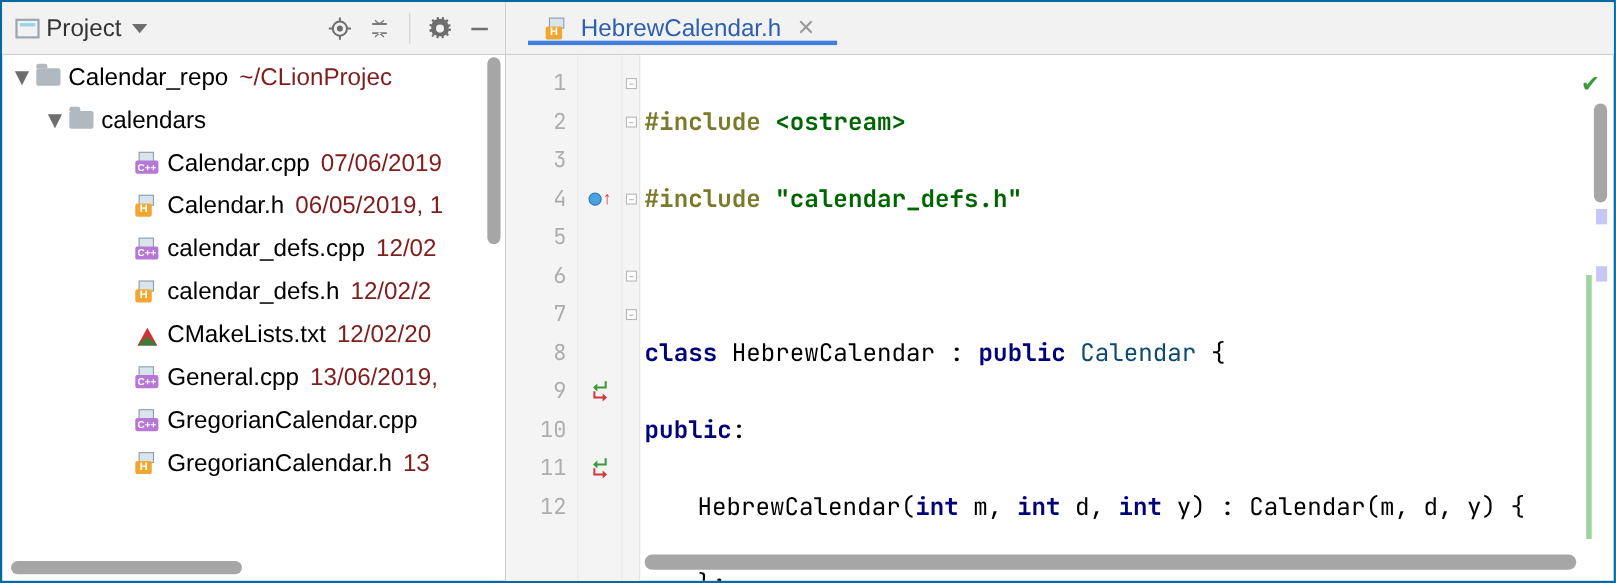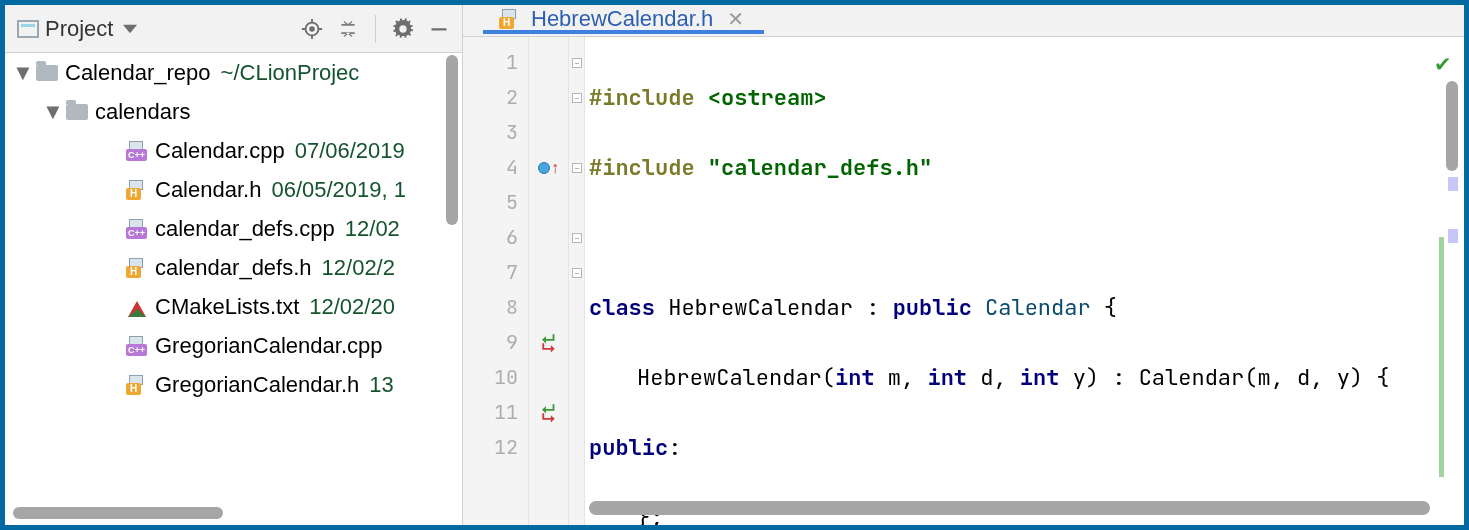--- a/index.html
+++ b/index.html
@@ -1,18 +1,18 @@
 <!DOCTYPE html>
 <html><head>
 <meta charset="utf-8">
 <style>
   * { box-sizing: border-box; margin: 0; padding: 0; }
   html, body { width: 1469px; height: 530px; overflow: hidden; font-family: "Segoe UI", Arial, sans-serif; background: #fff; }
 
-  .ide { display: flex; width: 100%; height: 100%; border: 5px solid #0369a1; }
+  .ide { display: flex; width: 100%; height: 100%; border: 2px solid #0369a1; }
 
   
   .project-panel { width: 458px; flex: 0 0 458px; display: flex; flex-direction: column; border-right: 1px solid #d0d0d0; position: relative; }
   .pp-header { height: 48px; display: flex; align-items: center; background: #f2f2f2; border-bottom: 1px solid #d0d0d0; padding: 0 8px 0 12px; gap: 6px; }
   .pp-title-icon { width: 22px; height: 18px; border: 2px solid #9aa7b0; position: relative; }
   .pp-title-icon::before { content:""; position:absolute; inset:2px; top:2px; height:3px; background:#40b6e0; opacity:.5;}
   .pp-title { font-size: 22px; color:#333; }
   .pp-chevron { margin-left: 4px; }
   .spacer { flex: 1; }
   .tb-btn { width: 30px; height: 30px; display:flex; align-items:center; justify-content:center; color:#6e6e6e; cursor:pointer; }
@@ -27,31 +27,31 @@
   .folder-ic { width:22px; height:16px; background:#b0b9bf; border-radius:2px; position:relative;}
   .folder-ic::before{content:"";position:absolute;top:-4px;left:0;width:10px;height:4px;background:#b0b9bf;border-radius:2px 2px 0 0;}
   .file-cpp, .file-h { width:22px; height:20px; position:relative; }
   .file-cpp::before, .file-h::before { content:""; position:absolute; top:0; left:3px; width:12px; height:8px; background:#d9e4ec; border:1px solid #8fa0ad; }
   .file-cpp::after { content:"C++"; position:absolute; bottom:0; left:0; font: bold 9px/12px Arial; background:#b777d6; color:#fff; padding:0 2px; border-radius:2px;}
   .file-h::after  { content:"H";   position:absolute; bottom:0; left:0; font: bold 10px/12px Arial; background:#f0a732; color:#fff; padding:0 4px; border-radius:2px;}
   .cmake-ic { width:0;height:0; border-left:9px solid transparent; border-right:9px solid transparent; border-bottom:16px solid #cc3333; position:relative; transform: translateY(2px);}
   .cmake-ic::after{content:"";position:absolute;left:-9px;top:8px;width:0;height:0;border-left:9px solid transparent;border-right:9px solid transparent;border-bottom:8px solid #3a7a3a;}
   .tree-label { color:#000; }
   .tree-label.link { color:#000000; }
-  .tree-meta { color:#14532d; margin-left: 10px; }
+  .tree-meta { color:#7f1d1d; margin-left: 10px; }
   .depth-1 .indent { width: 30px; }
   .depth-2 .indent { width: 90px; }
   .indent { display:inline-block; }
 
   .pp-vscroll { position:absolute; top:2px; right:4px; width:12px; height:170px; background:#a6a6a6; border-radius:6px; }
   .pp-hscroll { position:absolute; bottom:6px; left:8px; height:12px; width:210px; background:#a6a6a6; border-radius:6px; }
 
   
   .editor { flex:1; display:flex; flex-direction:column; min-width:0; }
-  .tabs { height:32px; background:#f2f2f2; border-bottom:1px solid #d0d0d0; display:flex; align-items:flex-start; padding-left:20px;}
+  .tabs { height:48px; background:#f2f2f2; border-bottom:1px solid #d0d0d0; display:flex; align-items:center; padding-left:20px;}
   .tab { display:flex; align-items:center; gap:10px; padding:0 16px; position:relative; cursor:pointer;}
   .tab.active::after{ content:""; position:absolute; left:0; right:0; bottom:-1px; height:4px; background:#3e7fe0;}
   .tab-file-ic{ width:22px; height:20px;}
   .tab-label{ font-size:22px; color:#2d5fb0;}
   .tab-close{ color:#9a9a9a; font-size:20px; padding:2px 4px;}
   .editor-body{ flex:1; display:flex; min-height:0; position:relative;}
   .gutter{ width:66px; background:#f4f4f4; border-right:1px solid #e4e4e4; font: 20px/35px "JetBrains Mono","Consolas",monospace; color:#adadad; text-align:right; padding:8px 10px 0 0;}
   .gut-line{height:35px;}
   .markers{ width:40px; background:#f4f4f4; border-right:1px solid #e4e4e4; padding-top:8px;}
   .mk{height:35px; display:flex; align-items:center; justify-content:center; gap:1px;}
@@ -185,20 +185,29 @@
           </span>
           <span class="tree-label">CMakeLists.txt</span>
           <span class="tree-meta">12/02/20</span>
         </div>
       <div class="tree-row depth-2">
           <span class="indent"></span>
           <span class="arrow blank">▼</span>
           <span class="tree-icon">
             <span class="file-cpp"></span>
           </span>
+          <span class="tree-label link">General.cpp</span>
+          <span class="tree-meta">13/06/2019,</span>
+        </div>
+      <div class="tree-row depth-2">
+          <span class="indent"></span>
+          <span class="arrow blank">▼</span>
+          <span class="tree-icon">
+            <span class="file-cpp"></span>
+          </span>
           <span class="tree-label link">GregorianCalendar.cpp</span>
           <span class="tree-meta"></span>
         </div>
       <div class="tree-row depth-2">
           <span class="indent"></span>
           <span class="arrow blank">▼</span>
           <span class="tree-icon">
             <span class="file-h"></span>
           </span>
           <span class="tree-label link">GregorianCalendar.h</span>
@@ -284,22 +293,22 @@
           <div class="fd"></div>
           <div class="fd"></div>
           <div class="fd"></div>
       </div>
 
       <div class="code">
 <div class="code-line"><span class="pp">#include </span><span class="str">&lt;ostream&gt;</span></div>
 <div class="code-line"><span class="pp">#include </span><span class="str">"calendar_defs.h"</span></div>
 <div class="code-line"></div>
 <div class="code-line"><span class="kw">class </span><span class="ident">HebrewCalendar </span><span class="punc">: </span><span class="kw">public </span><span class="type">Calendar </span><span class="punc">{</span></div>
+<div class="code-line"><span class="kw">public</span><span class="punc">:</span></div>
 <div class="code-line ind2"><span class="ident">HebrewCalendar(</span><span class="kw">int </span><span class="ident">m, </span><span class="kw">int </span><span class="ident">d, </span><span class="kw">int </span><span class="ident">y) : Calendar(m, d, y) {</span></div>
-<div class="code-line"><span class="kw">public</span><span class="punc">:</span></div>
 <div class="code-line ind2"><span class="punc">};</span></div>
 
 
 
 
 
         <span class="check">✔</span>
         <div class="mm-green"></div>
       </div>
 

